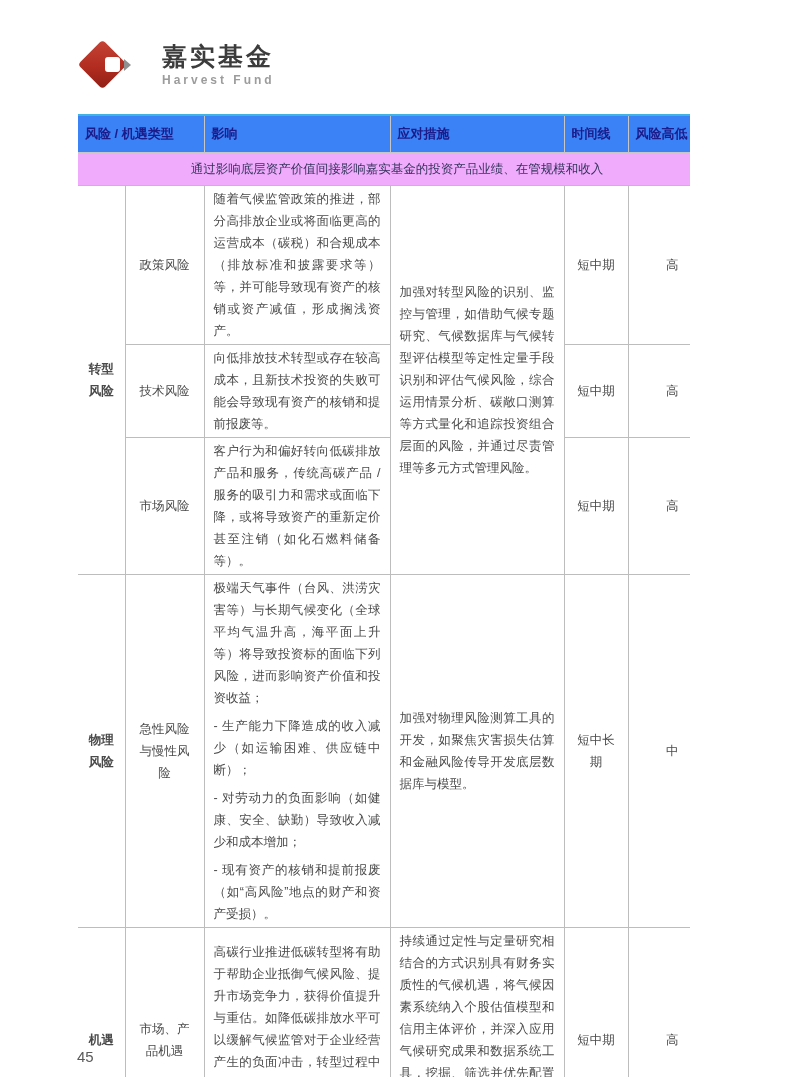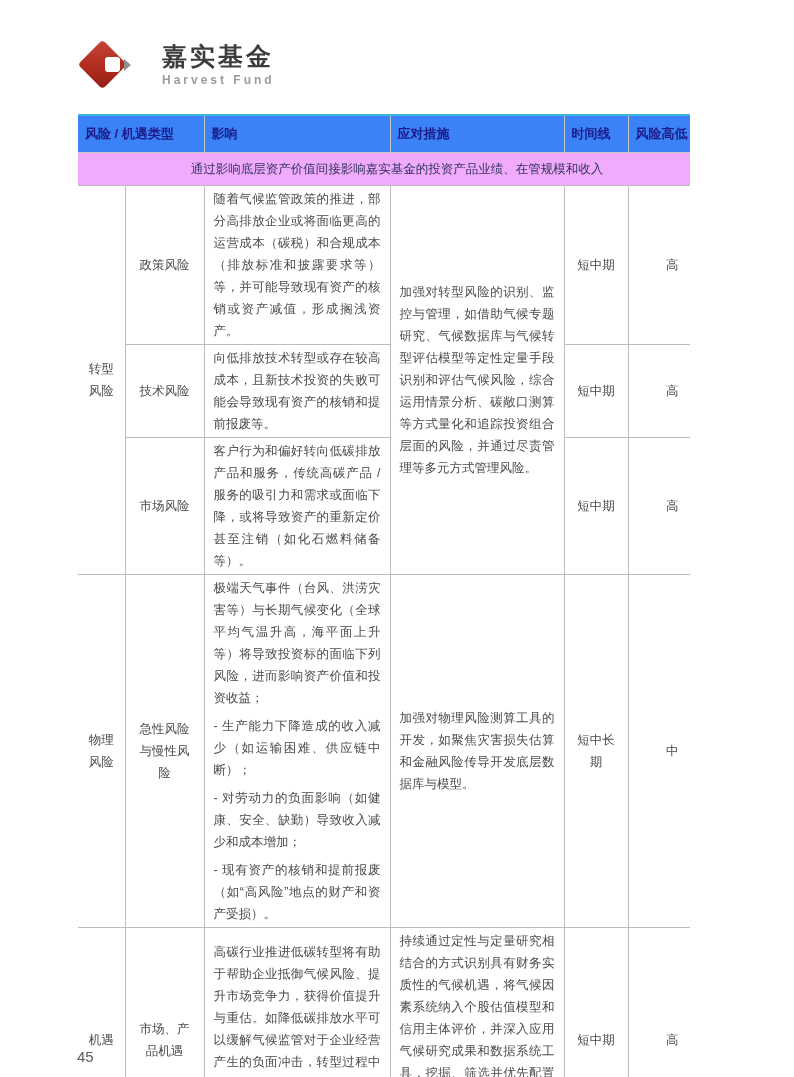--- a/index.html
+++ b/index.html
@@ -70,21 +70,21 @@
   .risk td.no-l{border-left:0;}
   .risk td.no-r{border-right:0;}
 
   tr.banner-row td{
     background:#f0abfc;
     text-align:center;
     color:#34345c;
     height:33px;
     padding:4px 8px;
   }
-  .cat{text-align:center;color:#4a4a4a;}
+  .cat{text-align:center;color:#4a4a4a;font-weight:bold;}
   .sub{text-align:center;}
   .imp,.resp{text-align:justify;}
   .imp p{margin:0 0 6px 0;}
   .imp p:last-child{margin-bottom:0;}
   .tl{text-align:center;}
   .lvl{text-align:center;}
 
   tr.r-policy{height:140px;}
   tr.r-tech{height:91px;}
   tr.r-market{height:111px;}

